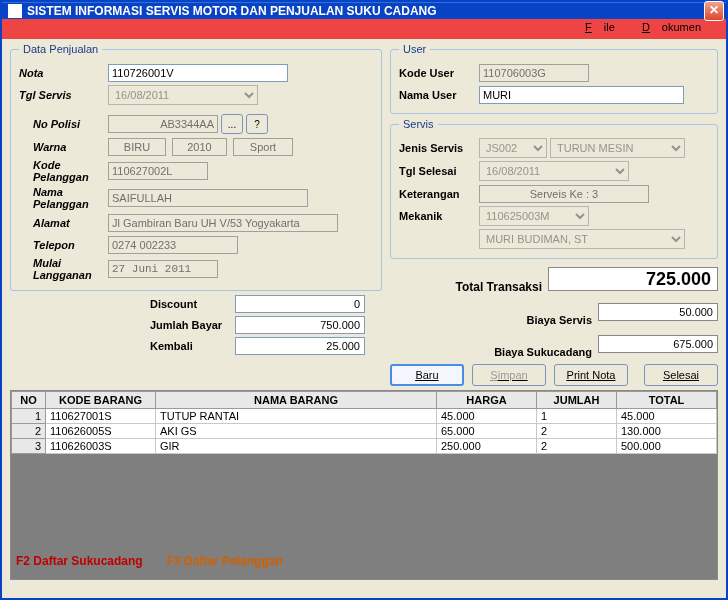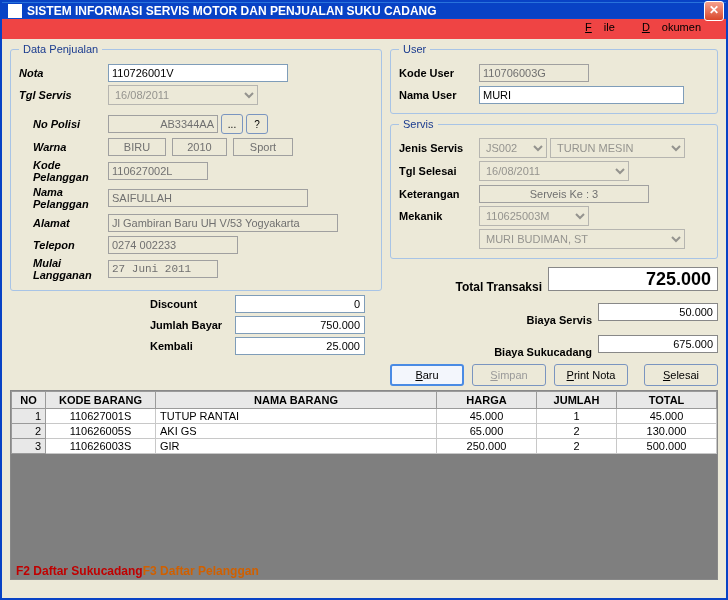--- a/index.html
+++ b/index.html
@@ -28,29 +28,29 @@
   .col-left { width: 380px; }
   .col-right { flex: 1; }
   .smallbtn { width: 22px; height: 20px; font-size: 10px; padding: 0; }
   .totals-row { display: flex; align-items: center; margin-bottom: 3px; justify-content: flex-end; }
   .totals-row .tlabel { font-weight: bold; margin-right: 6px; font-size: 11px; margin-top: 17px; }
   .tot-big { width: 170px; height: 24px; border: 1px solid #888; background: #fff; text-align: right; font-size: 18px; font-weight: bold; padding: 0 6px; line-height: 22px; }
   .tot-sm { width: 120px; height: 18px; border: 1px solid #888; background: #fff; text-align: right; padding: 0 4px; line-height: 16px; }
   .disc-row { display: flex; align-items: center; margin-bottom: 3px; }
   .disc-row .dl { width: 85px; font-weight: bold; }
   .disc-row .dv { width: 130px; height: 18px; border: 1px solid #7f9db9; background: #fff; text-align: right; padding: 0 4px; line-height: 16px; }
-  .btnbar { display: flex; gap: 8px; padding: 3px 0 4px 0; }
+  .btnbar { display: flex; gap: 8px; padding: 3px 0 4px 0; text-decoration: underline; }
   .btnbar .btn { width: 74px; }
   .grid-wrap { border: 1px solid #888; height: 190px; background: #7f7f7f; overflow: hidden; }
   table.grid { width: 100%; border-collapse: collapse; font-size: 11px; background: #fff; }
   table.grid th { background: #e8e8e8; border: 1px solid #9a9a9a; font-weight: bold; padding: 2px 4px; text-align: center; }
   table.grid td { border: 1px solid #c8c8c8; padding: 1px 4px; background: #fff; }
-  table.grid td.r { text-align: center; }
+  table.grid td.r { text-align: left; }
   table.grid td.hdrcell { background: #e8e8e8; border: 1px solid #9a9a9a; text-align: right; }
-  .footer-hints { position: absolute; bottom: 6px; left: 14px; display: flex; }
+  .footer-hints { position: absolute; bottom: 16px; left: 14px; display: flex; gap: 24px; }
   .hint { font-weight: bold; font-size: 12px; }
   .hint.red { color: #c00000; }
   .hint.orange { color: #d06000; }
   .right-align { text-align: right; }
 </style>
 </head>
 <body>
 
 <div class="window">
   <div class="titlebar">

